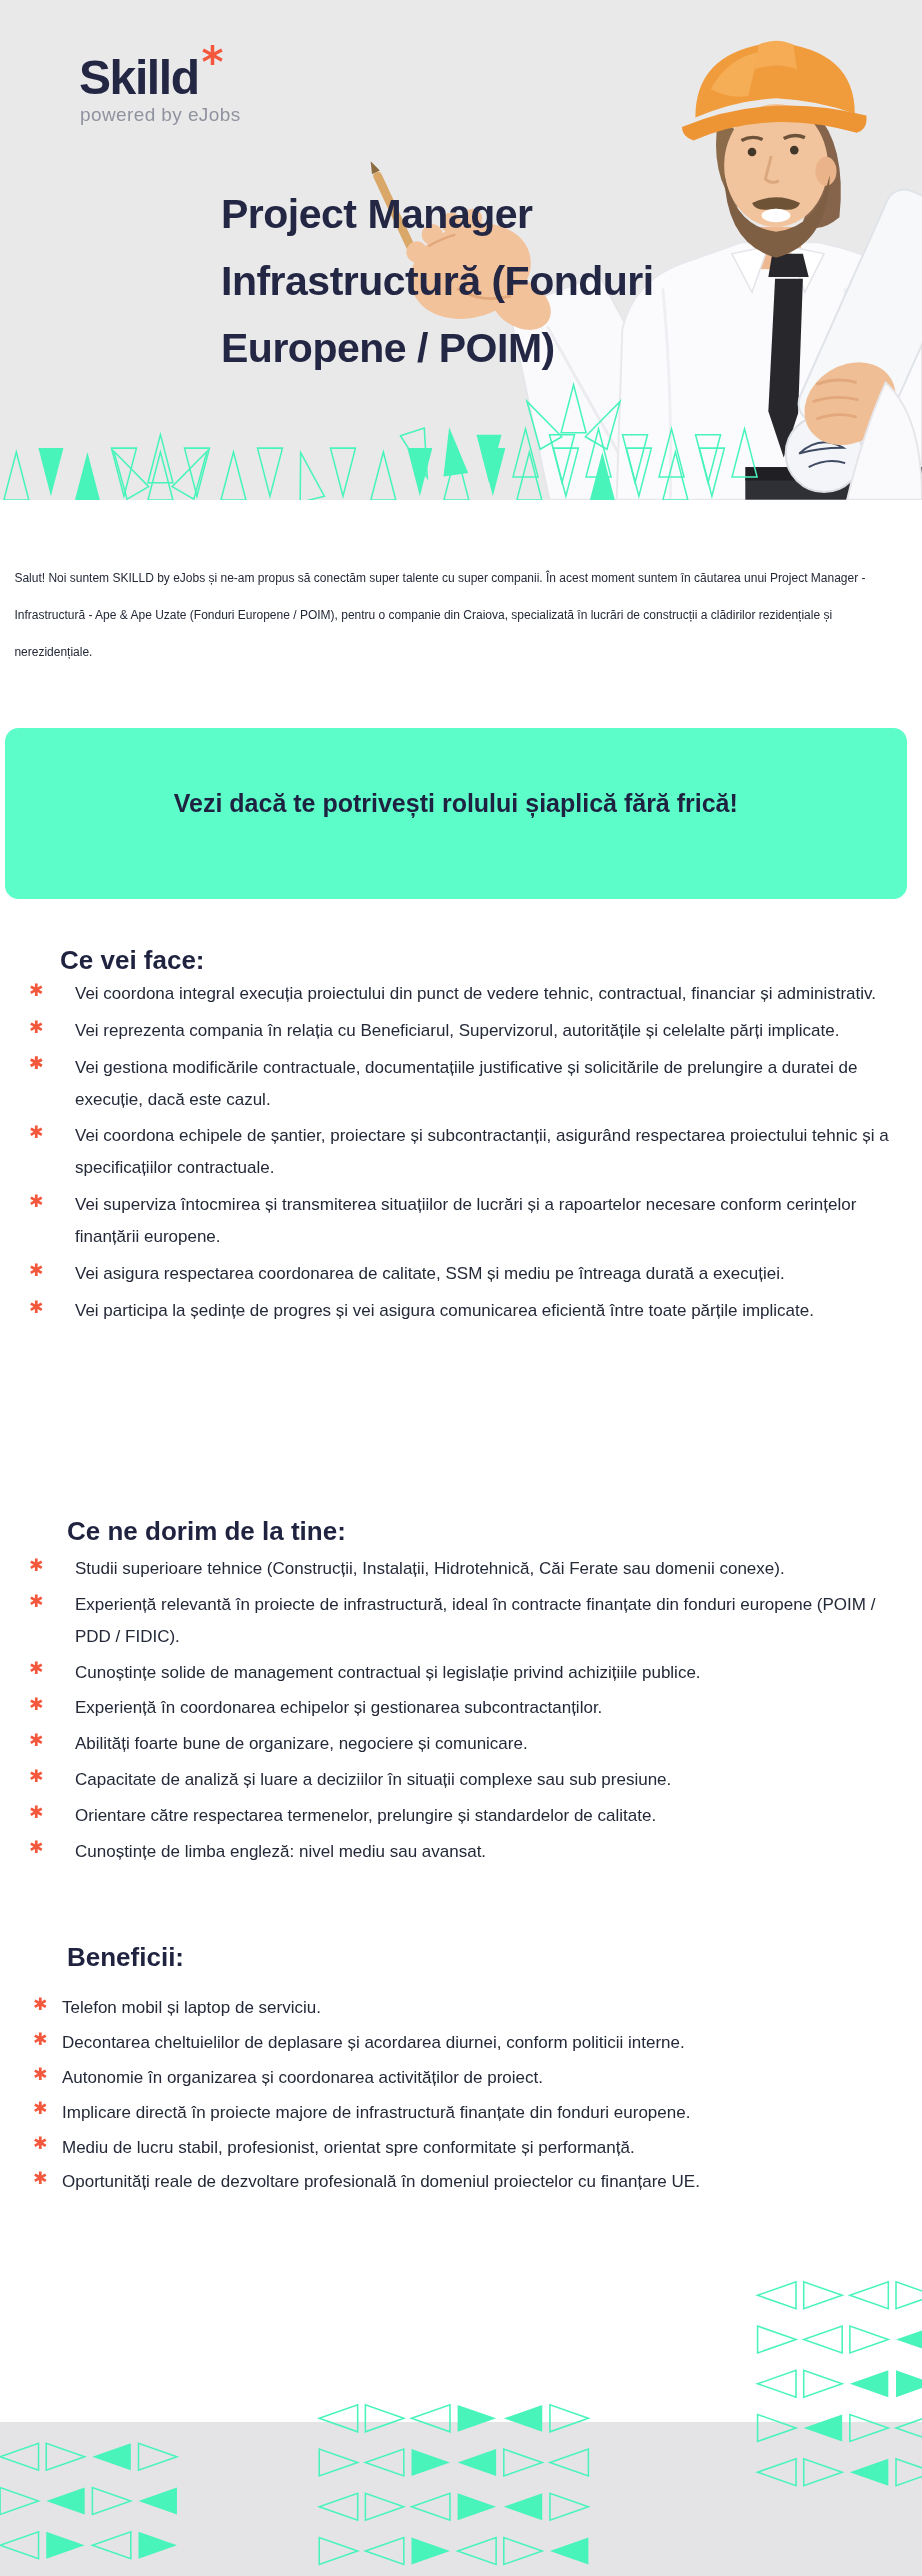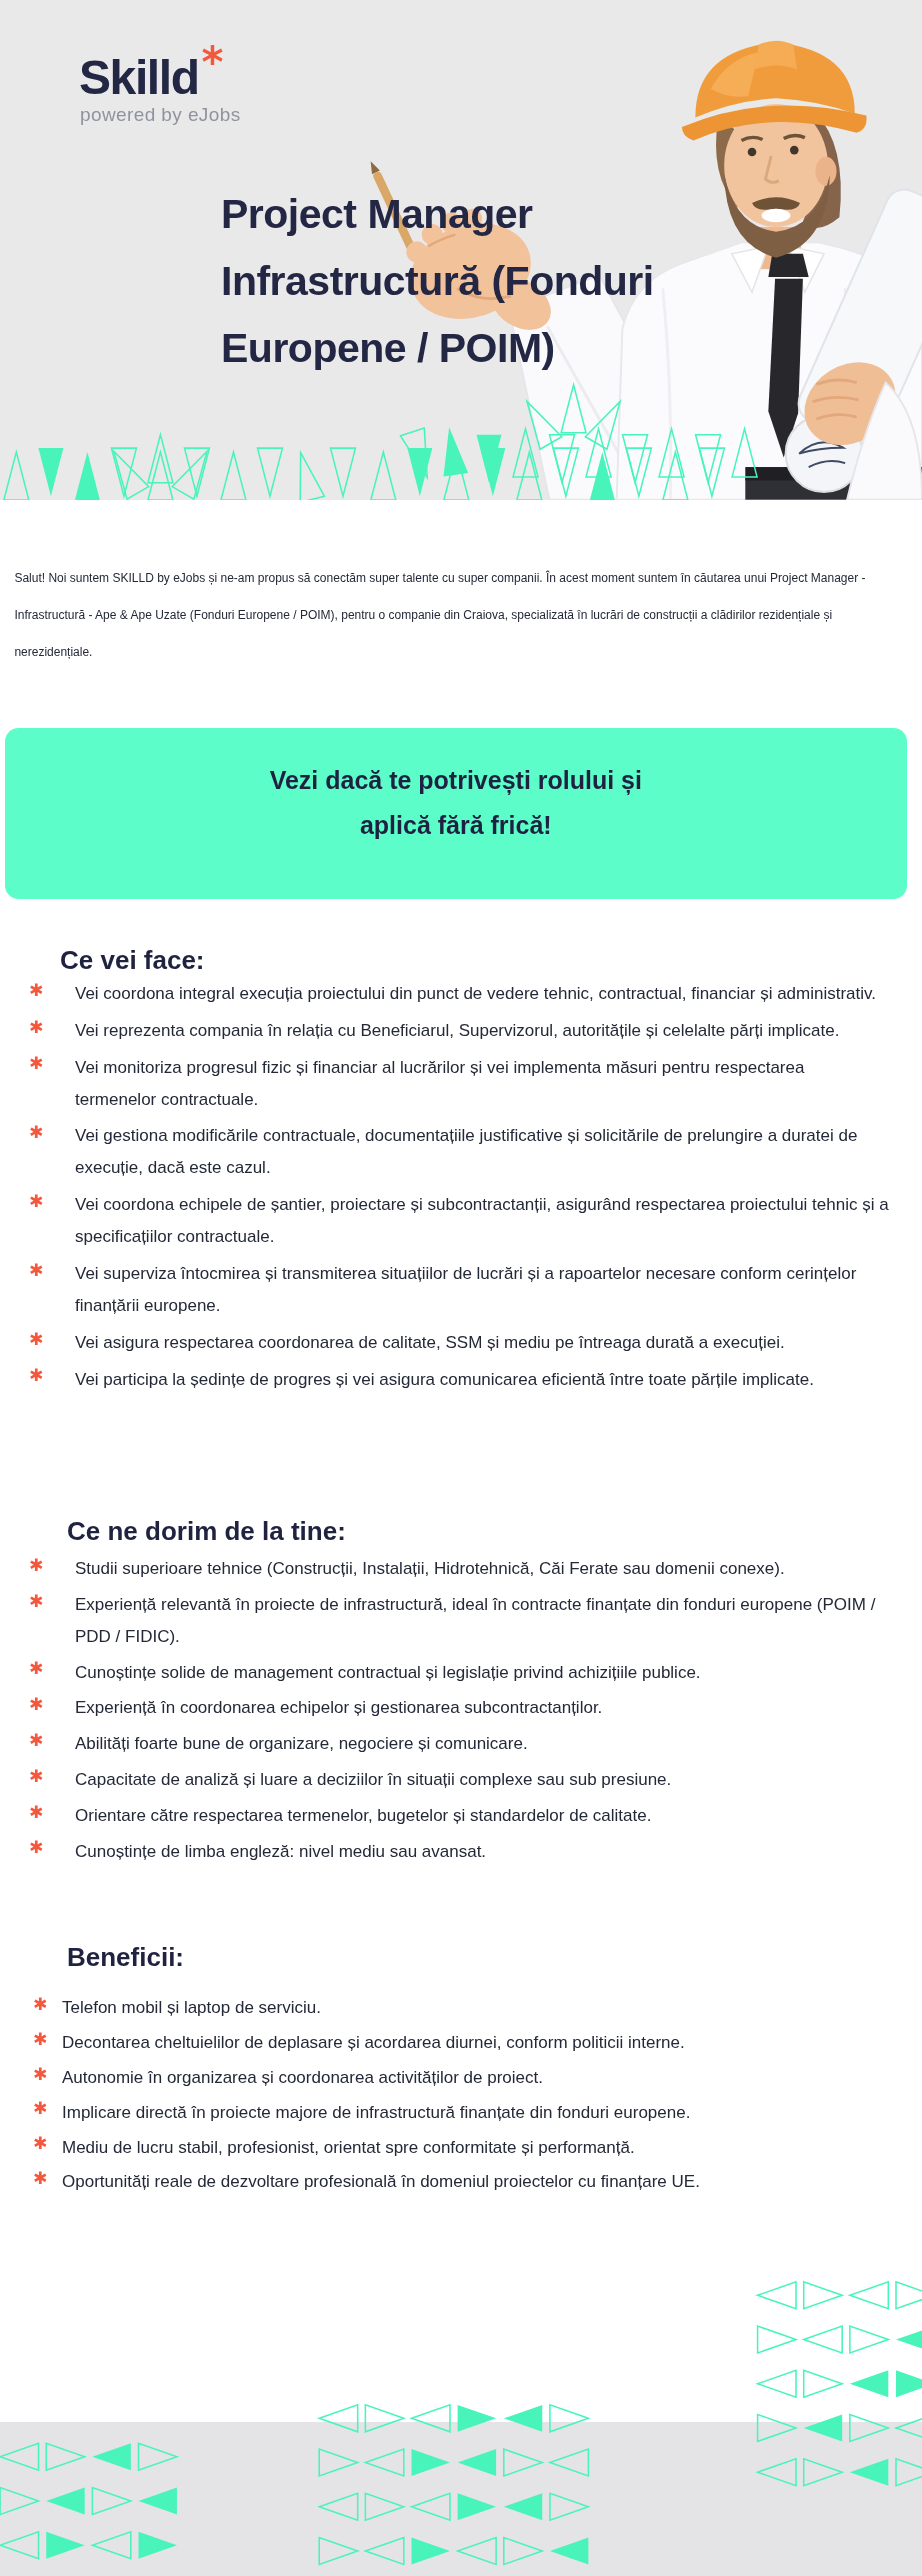--- a/index.html
+++ b/index.html
@@ -17,21 +17,21 @@
   .logo{position:absolute;left:79px;top:42px;z-index:2;font-weight:bold;font-size:48px;
         letter-spacing:-1.4px;color:var(--navy);line-height:1;}
   .logo .star{color:var(--orange);font-size:42px;vertical-align:17.3px;margin-left:2.9px;font-family:"DejaVu Sans",sans-serif;}
   .tagline{position:absolute;left:80px;top:104px;z-index:2;font-size:19px;letter-spacing:0.4px;color:var(--tagline-gray);}
   .job-title{position:absolute;left:221px;top:181px;width:538px;z-index:2;color:var(--navy);
              font-weight:bold;font-size:41px;line-height:67px;letter-spacing:-0.5px;}
   
   .intro{position:absolute;left:14.4px;top:548px;width:894px;font-size:12px;line-height:37px;color:var(--text);}
   
   .banner{position:absolute;left:4.8px;top:728px;width:902px;height:171px;border-radius:13.5px;
-          background:var(--mint);display:flex;flex-direction:column;align-items:center;justify-content:center;
+          background:var(--mint);display:flex;flex-direction:row;align-items:center;justify-content:center;
           padding-bottom:21px;cursor:pointer;}
   .banner div{font-size:25px;line-height:45px;font-weight:bold;color:#1E2240;text-align:center;}
   
   .sec-h{position:absolute;color:#1F2340;font-weight:bold;font-size:26px;line-height:38px;}
   .h-a{left:60px;top:919px;} .h-b{left:67px;top:1490px;} .h-c{left:67px;top:1922px;margin-top:16px;}
   ul.blist{position:absolute;left:0;width:923px;list-style:none;margin:0;padding:0;}
   .list-a{top:978px;} .list-b{top:1553px;} .list-c{top:1992px;}
   ul.blist li{position:relative;font-size:17px;line-height:32px;color:var(--text);padding-right:33px;}
   .list-a li,.list-b li{padding-left:75px;margin-bottom:4.8px;}
   .list-b li{margin-bottom:3.8px;}
@@ -177,37 +177,37 @@
 
   <div class="banner">
     <div>Vezi dacă te potrivești rolului și</div>
     <div>aplică fără frică!</div>
   </div>
 
   <h2 class="sec-h h-a">Ce vei face:</h2>
   <ul class="blist list-a">
     <li><span class="ast">✱</span><span>Vei coordona integral execuția proiectului din punct de vedere tehnic, contractual, financiar și administrativ.</span></li>
     <li><span class="ast">✱</span><span>Vei reprezenta compania în relația cu Beneficiarul, Supervizorul, autoritățile și celelalte părți implicate.</span></li>
-    <li><span class="ast">✱</span><span>Vei monitoriza progresul fizic și financiar al lucrărilor și vei implementa măsuri pentru respectarea termenelor contractuale.</span></li>
+    <li><span class="ast">✱</span></li>
     <li><span class="ast">✱</span><span>Vei gestiona modificările contractuale, documentațiile justificative și solicitările de prelungire a duratei de execuție, dacă este cazul.</span></li>
     <li><span class="ast">✱</span><span>Vei coordona echipele de șantier, proiectare și subcontractanții, asigurând respectarea proiectului tehnic și a specificațiilor contractuale.</span></li>
     <li><span class="ast">✱</span><span>Vei superviza întocmirea și transmiterea situațiilor de lucrări și a rapoartelor necesare conform cerințelor finanțării europene.</span></li>
     <li><span class="ast">✱</span><span>Vei asigura respectarea coordonarea de calitate, SSM și mediu pe întreaga durată a execuției.</span></li>
     <li><span class="ast">✱</span><span>Vei participa la ședințe de progres și vei asigura comunicarea eficientă între toate părțile implicate.</span></li>
   </ul>
 
   <h2 class="sec-h h-b">Ce ne dorim de la tine:</h2>
   <ul class="blist list-b">
     <li><span class="ast">✱</span><span>Studii superioare tehnice (Construcții, Instalații, Hidrotehnică, Căi Ferate sau domenii conexe).</span></li>
     <li><span class="ast">✱</span><span> Experiență relevantă în proiecte de infrastructură, ideal în contracte finanțate din fonduri europene (POIM / PDD / FIDIC).</span></li>
     <li><span class="ast">✱</span><span>Cunoștințe solide de management contractual și legislație privind achizițiile publice.</span></li>
     <li><span class="ast">✱</span><span>Experiență în coordonarea echipelor și gestionarea subcontractanților.</span></li>
     <li><span class="ast">✱</span><span>Abilități foarte bune de organizare, negociere și comunicare.</span></li>
     <li><span class="ast">✱</span><span>Capacitate de analiză și luare a deciziilor în situații complexe sau sub presiune.</span></li>
-    <li><span class="ast">✱</span><span>Orientare către respectarea termenelor, bugetelor și standardelor de calitate.</span></li>
+    <li><span class="ast">✱</span><span>Orientare către respectarea termenelor, prelungire și standardelor de calitate.</span></li>
     <li><span class="ast">✱</span><span>Cunoștințe de limba engleză: nivel mediu sau avansat.</span></li>
   </ul>
 
   <h2 class="sec-h h-c">Beneficii:</h2>
   <ul class="blist list-c">
     <li><span class="ast">✱</span><span>Telefon mobil și laptop de serviciu.</span></li>
     <li><span class="ast">✱</span><span>Decontarea cheltuielilor de deplasare și acordarea diurnei, conform politicii interne.</span></li>
     <li><span class="ast">✱</span><span>Autonomie în organizarea și coordonarea activităților de proiect.</span></li>
     <li><span class="ast">✱</span><span>Implicare directă în proiecte majore de infrastructură finanțate din fonduri europene.</span></li>
     <li><span class="ast">✱</span><span>Mediu de lucru stabil, profesionist, orientat spre conformitate și performanță.</span></li>

